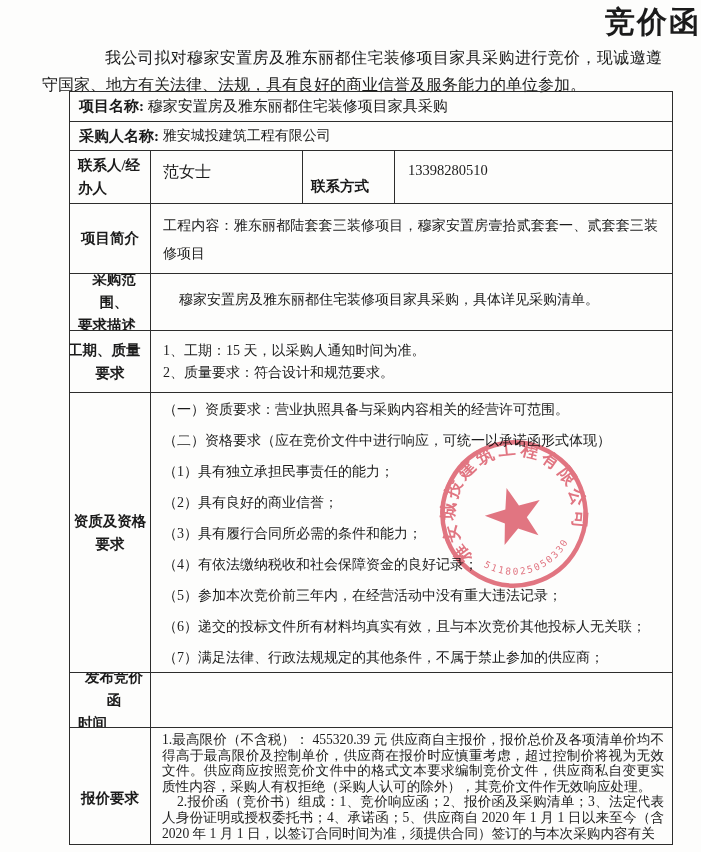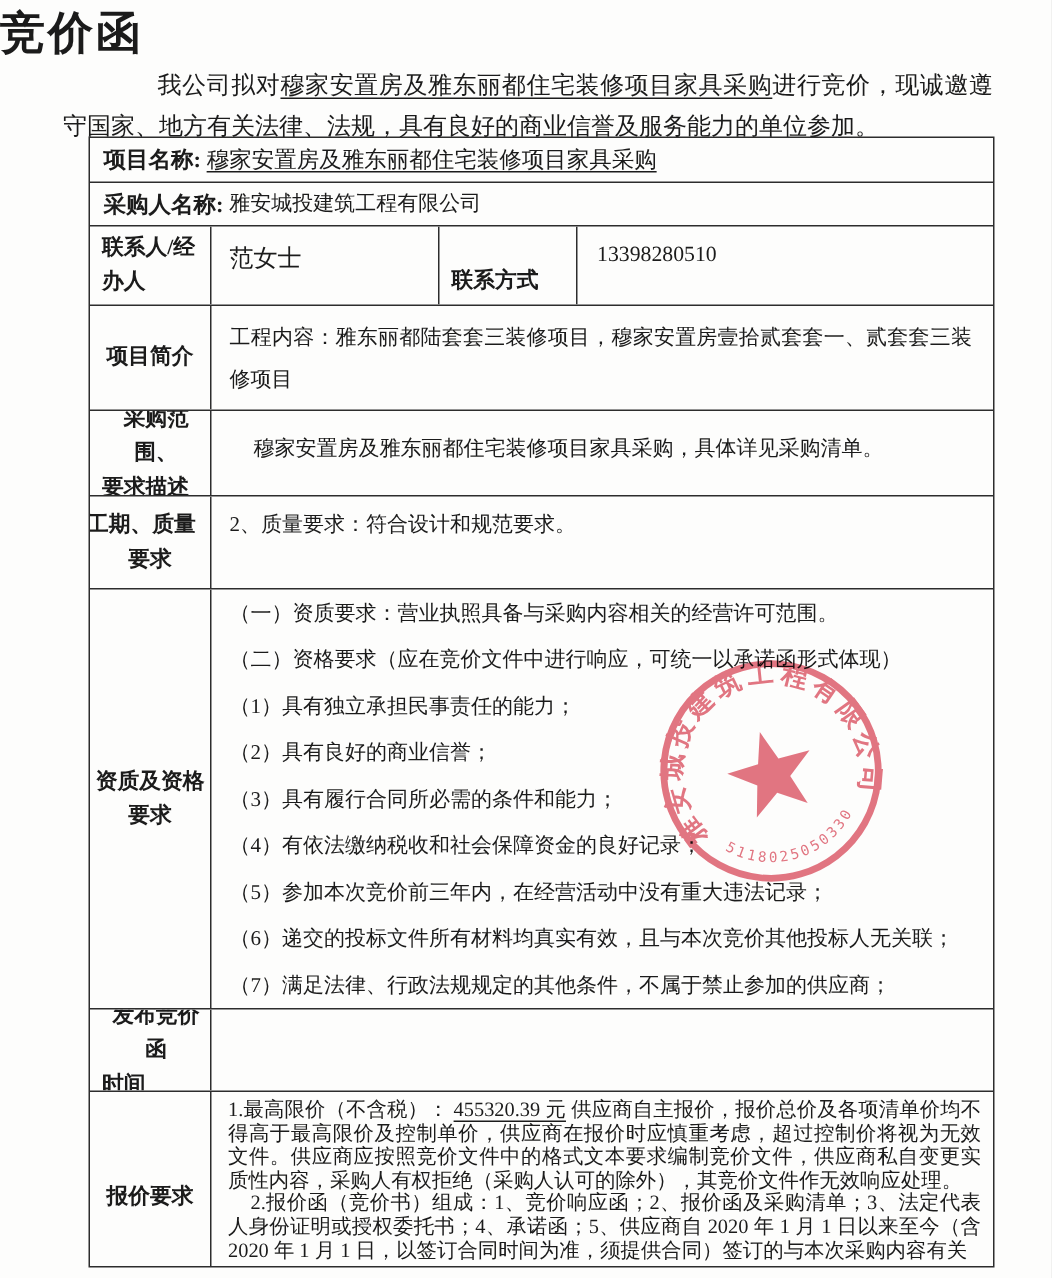--- a/index.html
+++ b/index.html
@@ -4,29 +4,29 @@
 <style>
   * { margin:0; padding:0; box-sizing:border-box; }
   html,body { background:#e8e8e8; }
   body { font-family:"Liberation Serif","DejaVu Serif",serif; }
   .page {
     position:relative; width:701px; height:852px; margin:0 auto;
     background:#fdfdfc; color:#1b1b1b; overflow:hidden;
   }
   .title {
     position:absolute; top:2px; left:0; width:100%;
-    text-align:left; font-size:30px; font-weight:bold; letter-spacing:2px;
+    text-align:right; font-size:30px; font-weight:bold; letter-spacing:2px;
   }
   .intro {
     position:absolute; left:42px; top:44px; width:620px;
     font-size:16px; line-height:27px; text-indent:63px; text-align:justify;
   }
-  .u { text-decoration:underline; text-underline-offset:3px; }
+  .u { text-underline-offset:3px; }
   .tbl {
-    position:absolute; left:59px; top:91px; width:604px;
+    position:absolute; left:69px; top:91px; width:604px;
     border:1px solid #2d2d2d;
   }
   .row { display:flex; border-bottom:1px solid #2d2d2d; overflow:hidden; }
   .row:last-child { border-bottom:none; }
   .cell { overflow:hidden; }
   .lbl {
     width:81px; flex:0 0 81px; border-right:1px solid #2d2d2d;
     display:flex; flex-direction:column; justify-content:center; align-items:center;
     font-weight:bold; font-size:14.5px; line-height:23px; text-align:center;
   }
@@ -120,20 +120,21 @@
       </div>
       <div class="val cell">穆家安置房及雅东丽都住宅装修项目家具采购，具体详见采购清单。</div>
     </div>
 
     <div class="row r6">
       <div class="lbl cell">
         <span style="align-self:flex-start;margin-left:-2px;">工期、质量</span>
         <span>要求</span>
       </div>
       <div class="val cell">
+        <div>1、工期：15 天，以采购人通知时间为准。</div>
         <div>2、质量要求：符合设计和规范要求。</div>
       </div>
     </div>
 
     <div class="row r7">
       <div class="lbl cell">
         <span>资质及资格</span>
         <span>要求</span>
       </div>
       <div class="val cell">

